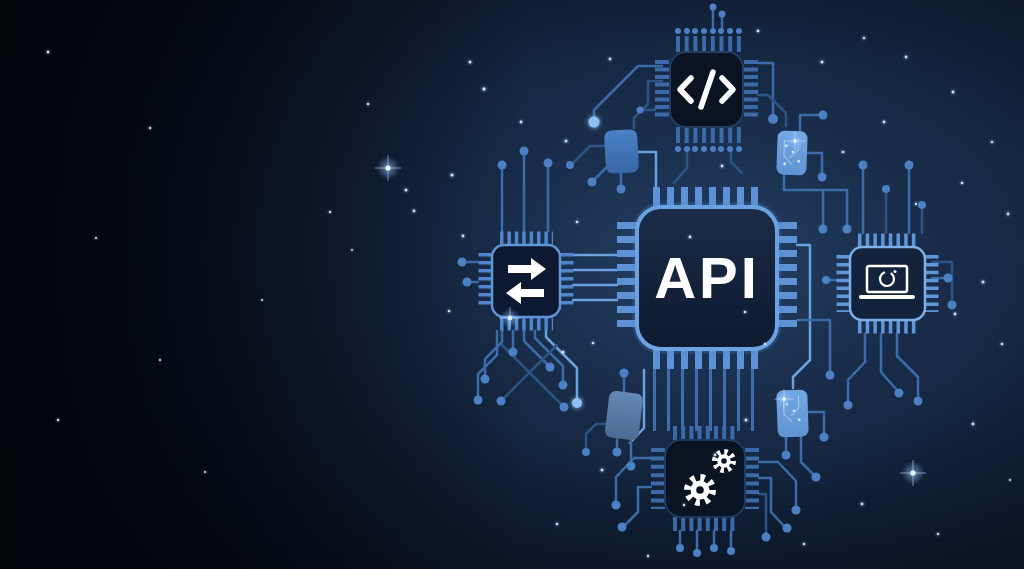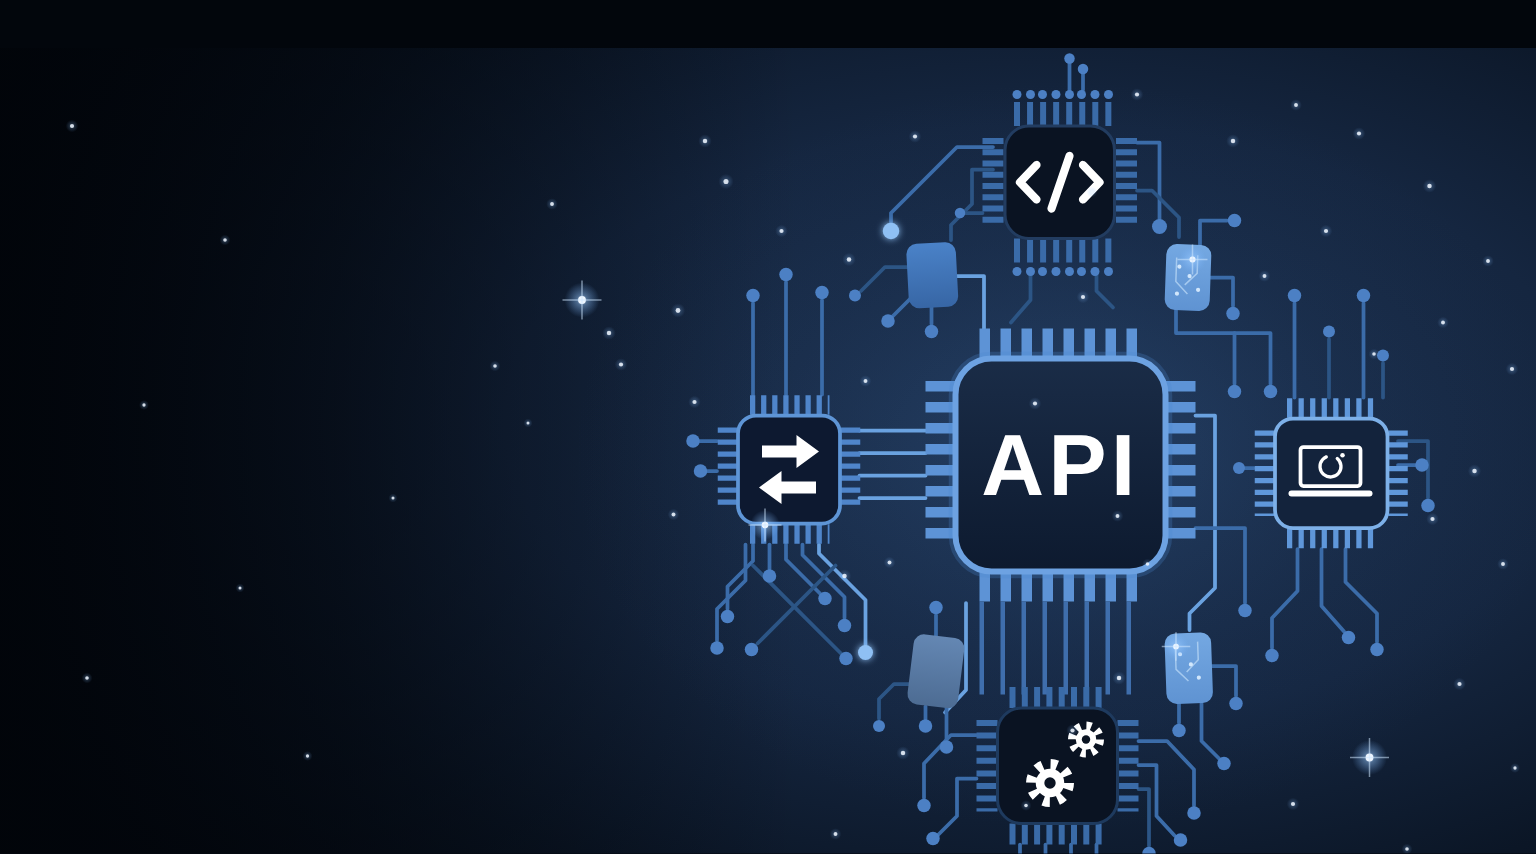--- a/index.html
+++ b/index.html
@@ -1,17 +1,17 @@
 <!DOCTYPE html>
 <html style="--bg-center: #1d3250; --bg-mid: #152640; --bg-edge: #050b14; --bg-left: #01040a; --trace: #3b6ca9; --trace-bright: #6aa2e0; --trace-dark: #2c5585; --pin-center: #5d93d6; --pin-dark: #3a6ba8; --pin-left: #4f85ca; --pin-right: #5f97da; --node: #4c80c4; --node-bright: #8fc0f4; --chip-fill-dark: #0a1322; --chip-border-center: #6da2e2; --chip-border-left: #5e95d6; --chip-border-right: #7db0e8; --chip-border-dark: #223c60; --square-solid: #4077bd; --square-light: #6ba1dd; --square-gray: #5e85b2; --icon-white: #ffffff;"><head>
 <meta charset="utf-8">
 <style>
   html,body{margin:0;padding:0;background:#02060c;}
   body{width:1024px;height:569px;overflow:hidden;font-family:"Liberation Sans",sans-serif;}
-  #stage{position:relative;width:1024px;height:446px;margin-top:32px;}
+  #stage{position:relative;width:1024px;height:446px;}
   svg{display:block;}
   .tr{fill:none;stroke:var(--trace,#3b6ca9);stroke-width:2.5;stroke-linecap:round;stroke-linejoin:round;}
   .tr-b{stroke:var(--trace-bright,#6aa2e0);}
   .tr-d{stroke:var(--trace-dark,#2c5585);}
   .comb{fill:none;stroke-linecap:butt;}
   .pin-dark{stroke:var(--pin-dark,#3a6ba8);}
   .pin-center{stroke:var(--pin-center,#5d93d6);}
   .pin-left{stroke:var(--pin-left,#4f85ca);}
   .pin-right{stroke:var(--pin-right,#5f97da);}
   .pin-ext{stroke:#3f6eac;}

